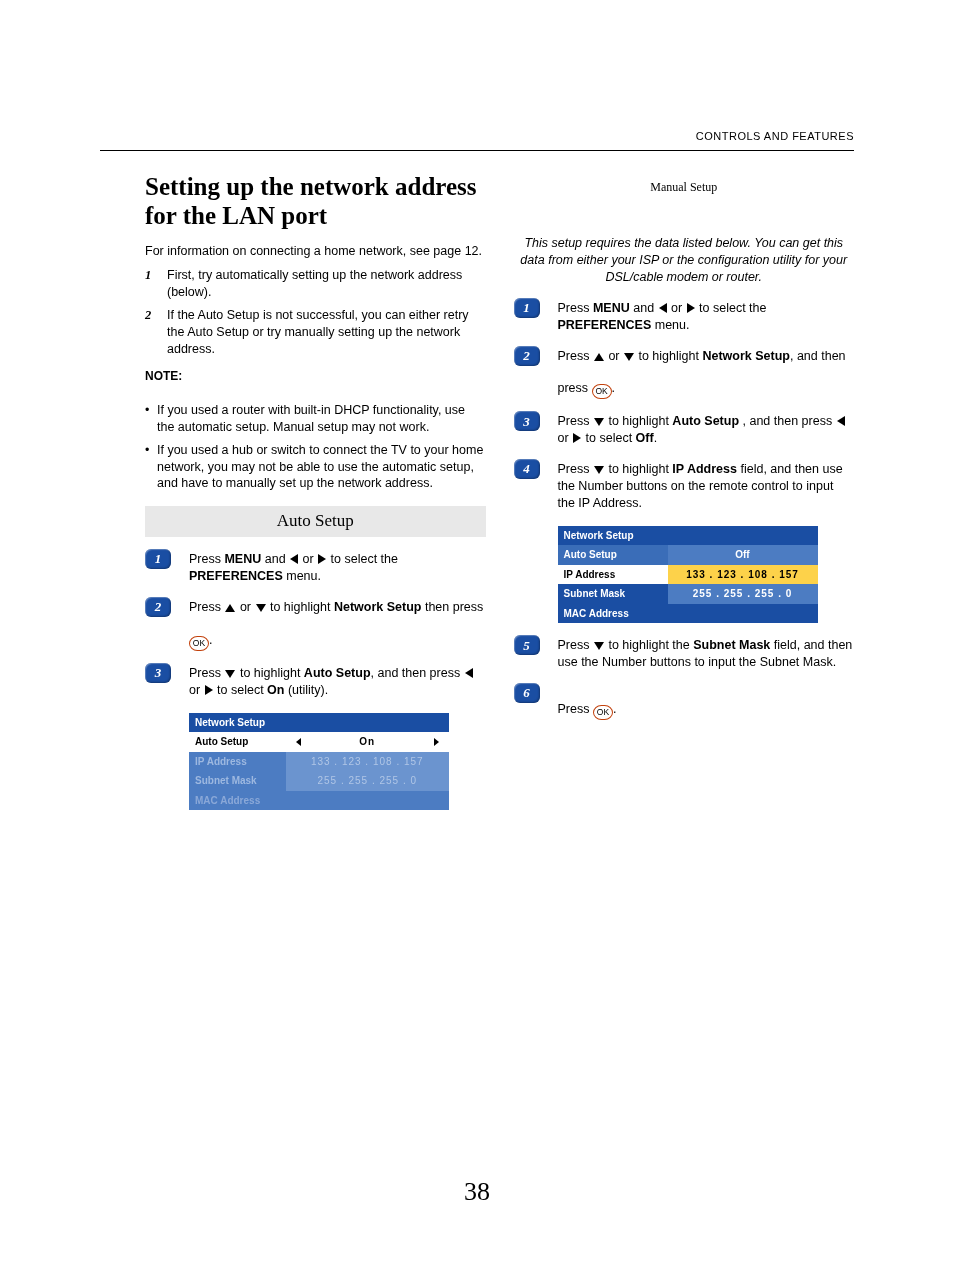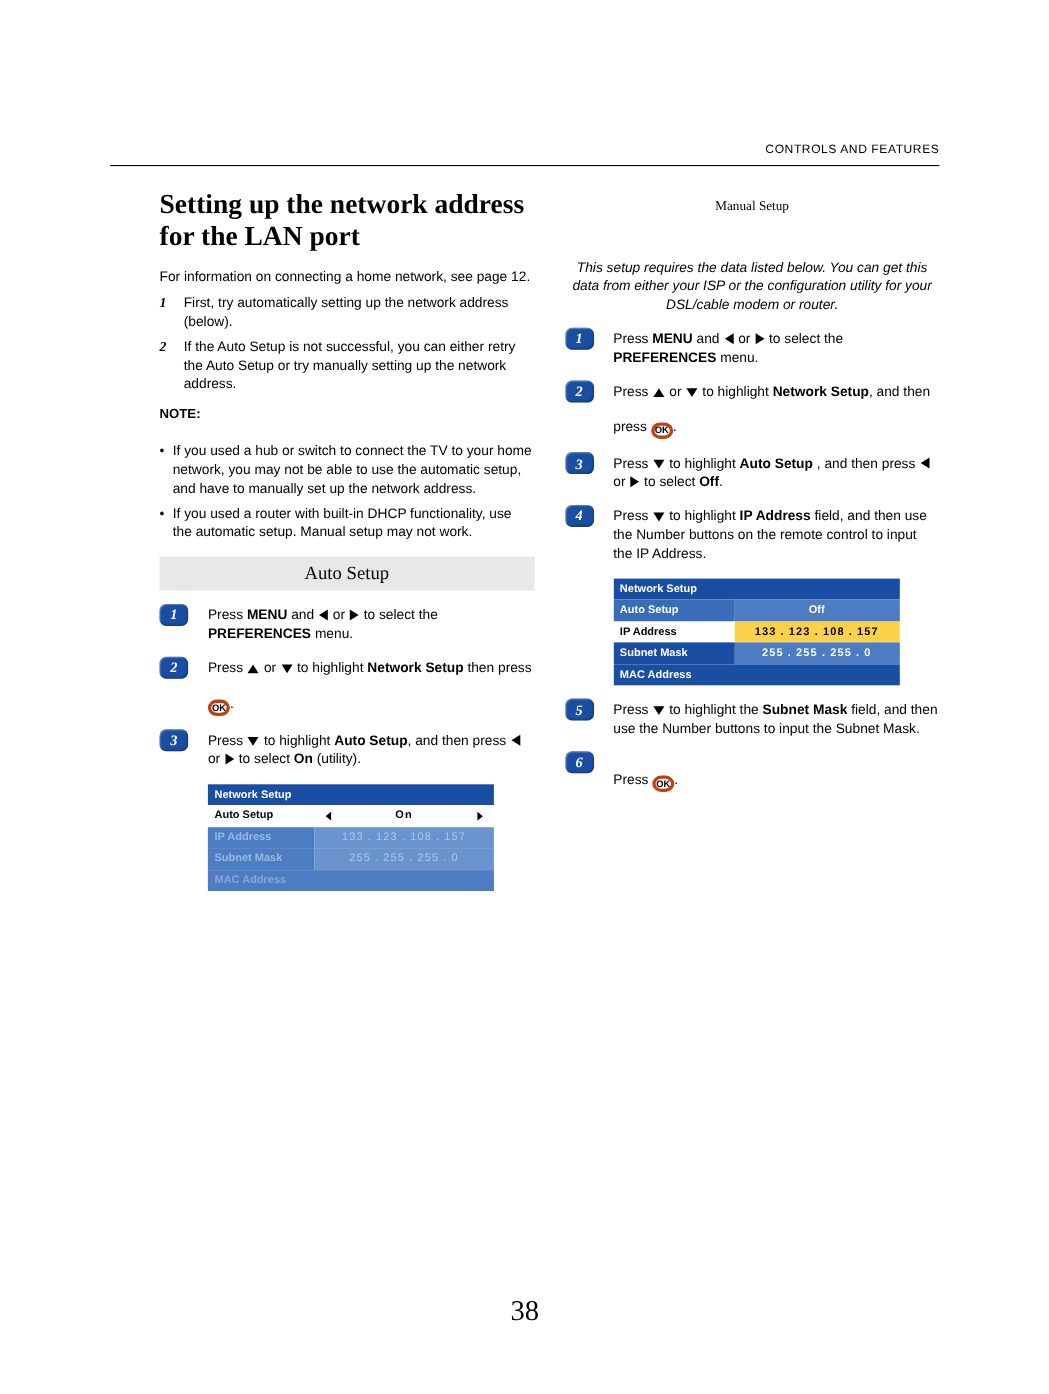--- a/index.html
+++ b/index.html
@@ -121,26 +121,26 @@
     margin: 0 1px;
   }
   .arrow-left { border-top: 5px solid transparent; border-bottom: 5px solid transparent; border-right: 8px solid #000; }
   .arrow-right { border-top: 5px solid transparent; border-bottom: 5px solid transparent; border-left: 8px solid #000; }
   .arrow-up { border-left: 5px solid transparent; border-right: 5px solid transparent; border-bottom: 8px solid #000; }
   .arrow-down { border-left: 5px solid transparent; border-right: 5px solid transparent; border-top: 8px solid #000; }
   .ok-btn {
     display: inline-flex;
     align-items: center;
     justify-content: center;
-    border: 3px solid #c2410c;
+    border: 1px solid #c2410c;
     border-radius: 50%/60%;
     width: 20px;
     height: 15px;
     font-size: 8.5px;
-    font-weight: bold;
+    font-weight: normal;
     vertical-align: -2px;
     padding: 0 1px;
     margin-top: 20px;
   }
   .manual-head {
     text-align: center;
     font-family: Georgia, 'Times New Roman', serif;
     font-size: 12px;
     margin-bottom: 4px;
     margin-top: 6px;
@@ -198,22 +198,22 @@
     <h1>Setting up the network address for the LAN port</h1>
     <p class="intro">For information on connecting a home network, see page 12.</p>
 
     <ul class="numlist">
       <li><span class="n">1</span><span>First, try automatically setting up the network address (below).</span></li>
       <li><span class="n">2</span><span>If the Auto Setup is not successful, you can either retry the Auto Setup or try manually setting up the network address.</span></li>
     </ul>
 
     <div class="note-label">NOTE:</div>
     <ul class="bullets">
+      <li>If you used a router with built-in DHCP functionality, use the automatic setup. Manual setup may not work.</li>
       <li>If you used a hub or switch to connect the TV to your home network, you may not be able to use the automatic setup, and have to manually set up the network address.</li>
-      <li>If you used a router with built-in DHCP functionality, use the automatic setup. Manual setup may not work.</li>
     </ul>
 
     <div class="section-bar">Auto Setup</div>
 
     <ul class="steps">
       <li>
         <span class="step-badge">1</span>
         <span>Press </span><b>MENU</b><span> and </span><span class="arrow-left"></span> or <span class="arrow-right"></span><span> to select the </span><b>PREFERENCES</b><span> menu.</span>
       </li>
       <li>

